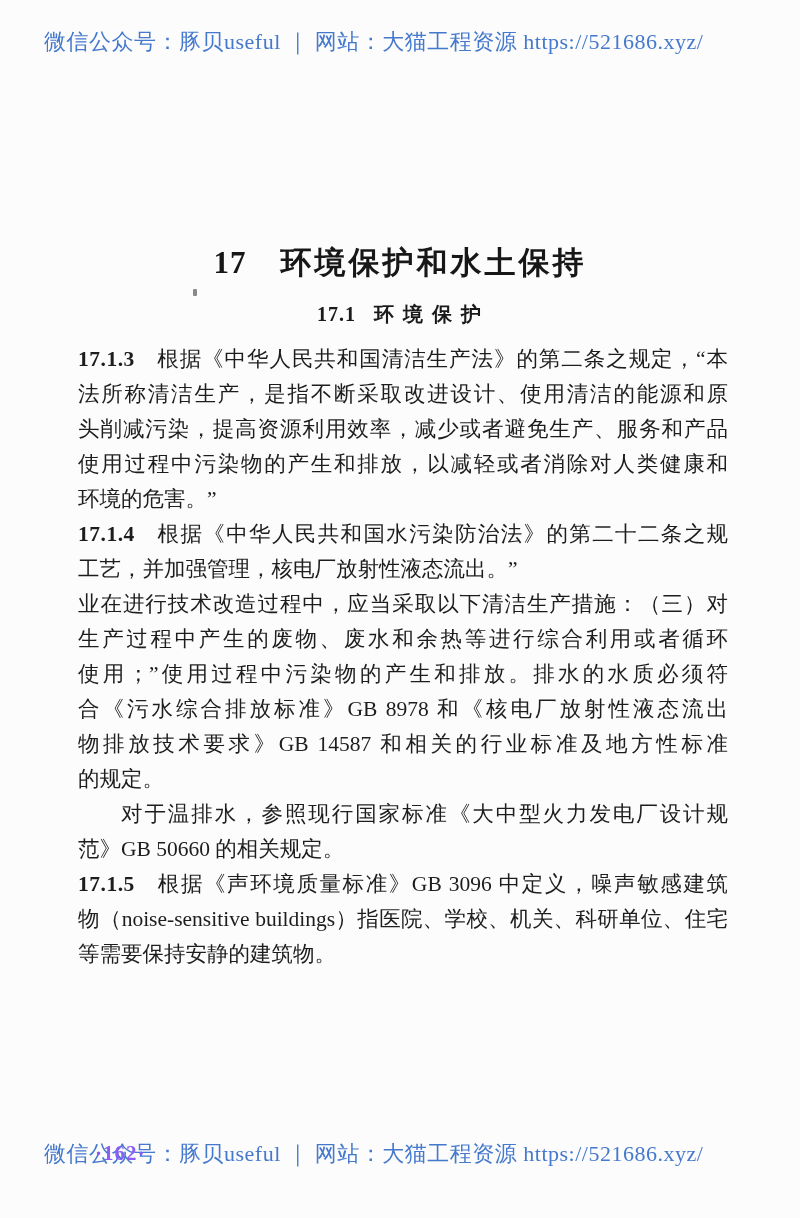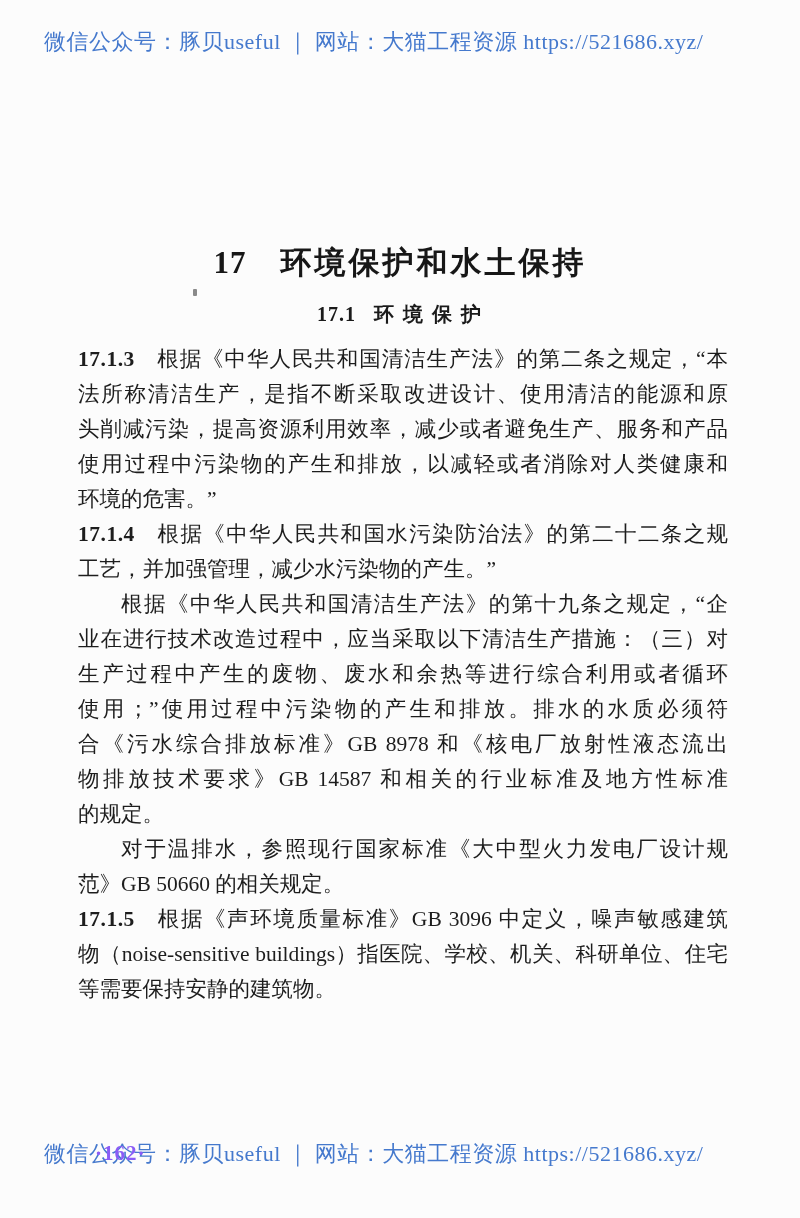--- a/index.html
+++ b/index.html
@@ -121,22 +121,21 @@
     <span class="num">17.1</span><span>环 境 保 护</span>
   </div>
 
   <div class="body-text">
       <div class="line fill"><b class="clause-label">17.1.3</b>  根据《中华人民共和国清洁生产法》的第二条之规定，“本</div>
       <div class="line fill">法所称清洁生产，是指不断采取改进设计、使用清洁的能源和原</div>
       <div class="line fill">头削减污染，提高资源利用效率，减少或者避免生产、服务和产品</div>
       <div class="line fill">使用过程中污染物的产生和排放，以减轻或者消除对人类健康和</div>
       <div class="line">环境的危害。”</div>
       <div class="line fill"><b class="clause-label">17.1.4</b>  根据《中华人民共和国水污染防治法》的第二十二条之规</div>
-      <div class="line">工艺，并加强管理，减少水污染物的产生。”</div>
-      <div class="line fill indent">根据《中华人民共和国清洁生产法》的第十九条之规定，“企</div>
+      <div class="line">工艺，并加强管理，核电厂放射性液态流出。”</div>
       <div class="line fill">业在进行技术改造过程中，应当采取以下清洁生产措施：（三）对</div>
       <div class="line fill">生产过程中产生的废物、废水和余热等进行综合利用或者循环</div>
       <div class="line fill">使用；”使用过程中污染物的产生和排放。排水的水质必须符</div>
       <div class="line fill">合《污水综合排放标准》GB 8978 和《核电厂放射性液态流出</div>
       <div class="line fill">物排放技术要求》GB 14587 和相关的行业标准及地方性标准</div>
       <div class="line">的规定。</div>
       <div class="line fill indent">对于温排水，参照现行国家标准《大中型火力发电厂设计规</div>
       <div class="line">范》GB 50660 的相关规定。</div>
       <div class="line fill"><b class="clause-label">17.1.5</b>  根据《声环境质量标准》GB 3096 中定义，噪声敏感建筑</div>
       <div class="line fill">物（noise-sensitive buildings）指医院、学校、机关、科研单位、住宅</div>

